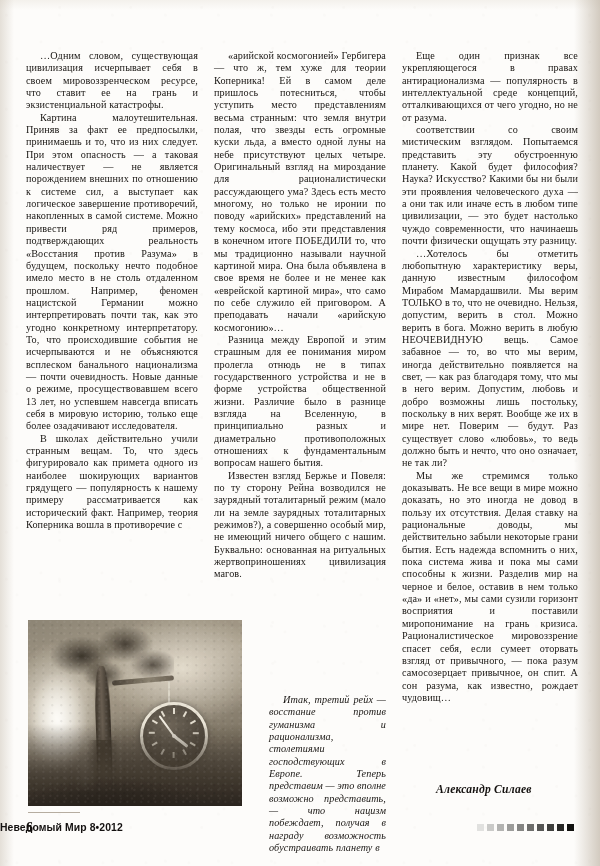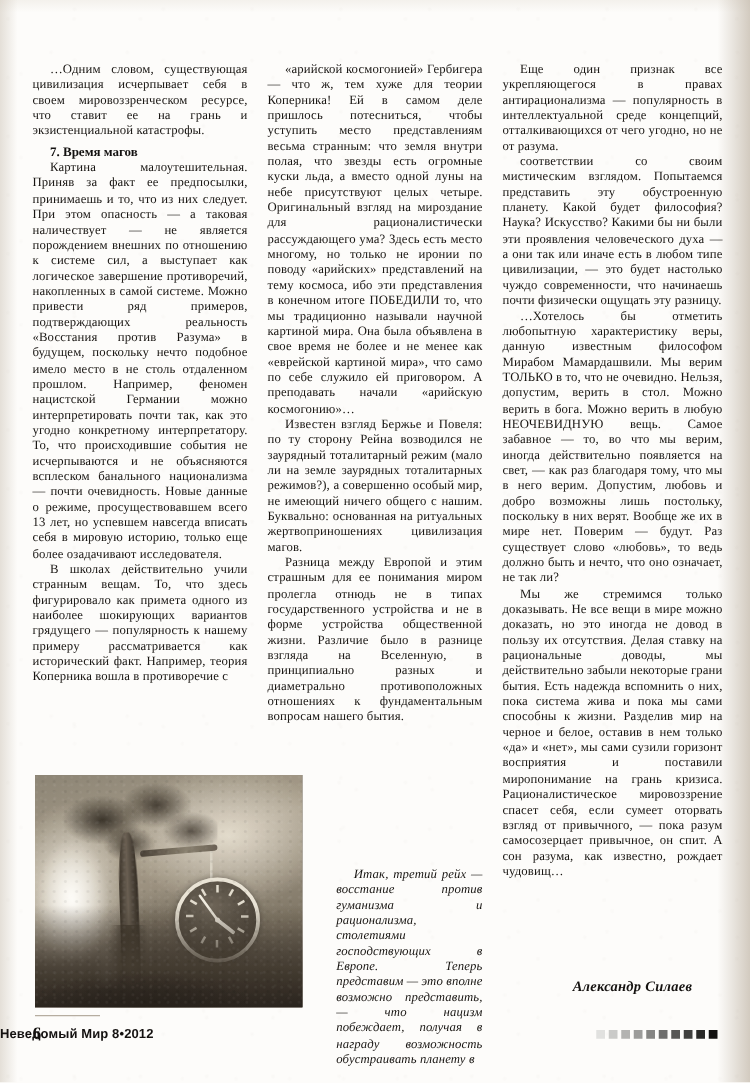--- a/index.html
+++ b/index.html
@@ -226,21 +226,20 @@
       radial-gradient(circle at 45% 85%, rgba(255,255,255,.08) 0 .7px, transparent 1.6px);
     background-size: 7px 6px, 9px 8px, 11px 10px;
   }
 
   
   .signature {
     position: absolute;
     left: 436px;
     top: 783px;
     width: 140px;
-    text-align: center;
     font-family: "Liberation Serif", serif;
     font-style: italic;
     font-weight: bold;
     font-size: 11.6px;
     color: #151210;
     letter-spacing: .02em;
   }
 
   
   .folio {
@@ -288,29 +287,28 @@
 </head>
 <body>
 
 <div class="page">
   <div class="grain"></div>
 
   <div class="columns">
 
     <div class="col col-1">
       <p>…Одним словом, существующая цивилизация исчерпывает себя в своем мировоззренческом ресурсе, что ставит ее на грань и экзистенциальной катастрофы.</p>
-      <h2 class="head">7. Время магов</h2>
       <p>Картина малоутешительная. Приняв за факт ее предпосылки, принимаешь и то, что из них следует. При этом опасность — а таковая наличествует — не является порождением внешних по отношению к системе сил, а выступает как логическое завершение противоречий, накопленных в самой системе. Можно привести ряд примеров, подтверждающих реальность «Восстания против Разума» в будущем, поскольку нечто подобное имело место в не столь отдаленном прошлом. Например, феномен нацистской Германии можно интерпретировать почти так, как это угодно конкретному интерпретатору. То, что происходившие события не исчерпываются и не объясняются всплеском банального национализма — почти очевидность. Новые данные о режиме, просуществовавшем всего 13 лет, но успевшем навсегда вписать себя в мировую историю, только еще более озадачивают исследователя.</p>
       <p>В школах действительно учили странным вещам. То, что здесь фигурировало как примета одного из наиболее шокирующих вариантов грядущего — популярность к нашему примеру рассматривается как исторический факт. Например, теория Коперника вошла в противоречие с</p>
     </div>
 
     <div class="col col-2">
       <p>«арийской космогонией» Гербигера — что ж, тем хуже для теории Коперника! Ей в самом деле пришлось потесниться, чтобы уступить место представлениям весьма странным: что земля внутри полая, что звезды есть огромные куски льда, а вместо одной луны на небе присутствуют целых четыре. Оригинальный взгляд на мироздание для рационалистически рассуждающего ума? Здесь есть место многому, но только не иронии по поводу «арийских» представлений на тему космоса, ибо эти представления в конечном итоге ПОБЕДИЛИ то, что мы традиционно называли научной картиной мира. Она была объявлена в свое время не более и не менее как «еврейской картиной мира», что само по себе служило ей приговором. А преподавать начали «арийскую космогонию»…</p>
+      <p>Разница между Европой и этим страшным для ее понимания миром пролегла отнюдь не в типах государственного устройства и не в форме устройства общественной жизни. Различие было в разнице взгляда на Вселенную, в принципиально разных и диаметрально противоположных отношениях к фундаментальным вопросам нашего бытия.</p>
       <p>Известен взгляд Бержье и Повеля: по ту сторону Рейна возводился не заурядный тоталитарный режим (мало ли на земле заурядных тоталитарных режимов?), а совершенно особый мир, не имеющий ничего общего с нашим. Буквально: основанная на ритуальных жертвоприношениях цивилизация магов.</p>
-      <p>Разница между Европой и этим страшным для ее понимания миром пролегла отнюдь не в типах государственного устройства и не в форме устройства общественной жизни. Различие было в разнице взгляда на Вселенную, в принципиально разных и диаметрально противоположных отношениях к фундаментальным вопросам нашего бытия.</p>
       <div class="lower">
         <p>Итак, третий рейх — восстание против гуманизма и рационализма, столетиями господствующих в Европе. Теперь представим — это вполне возможно представить, — что нацизм побеждает, получая в награду возможность обустраивать планету в</p>
       </div>
     </div>
 
     <div class="col col-3">
       <p>Еще один признак все укрепляющегося в правах антирационализма — популярность в интеллектуальной среде концепций, отталкивающихся от чего угодно, но не от разума.</p>
       <p>соответствии со своим мистическим взглядом. Попытаемся представить эту обустроенную планету. Какой будет философия? Наука? Искусство? Какими бы ни были эти проявления человеческого духа — а они так или иначе есть в любом типе цивилизации, — это будет настолько чуждо современности, что начинаешь почти физически ощущать эту разницу.</p>
       <p>…Хотелось бы отметить любопытную характеристику веры, данную известным философом Мирабом Мамардашвили. Мы верим ТОЛЬКО в то, что не очевидно. Нельзя, допустим, верить в стол. Можно верить в бога. Можно верить в любую НЕОЧЕВИДНУЮ вещь. Самое забавное — то, во что мы верим, иногда действительно появляется на свет, — как раз благодаря тому, что мы в него верим. Допустим, любовь и добро возможны лишь постольку, поскольку в них верят. Вообще же их в мире нет. Поверим — будут. Раз существует слово «любовь», то ведь должно быть и нечто, что оно означает, не так ли?</p>
       <p>Мы же стремимся только доказывать. Не все вещи в мире можно доказать, но это иногда не довод в пользу их отсутствия. Делая ставку на рациональные доводы, мы действительно забыли некоторые грани бытия. Есть надежда вспомнить о них, пока система жива и пока мы сами способны к жизни. Разделив мир на черное и белое, оставив в нем только «да» и «нет», мы сами сузили горизонт восприятия и поставили миропонимание на грань кризиса. Рационалистическое мировоззрение спасет себя, если сумеет оторвать взгляд от привычного, — пока разум самосозерцает привычное, он спит. А сон разума, как известно, рождает чудовищ…</p>

